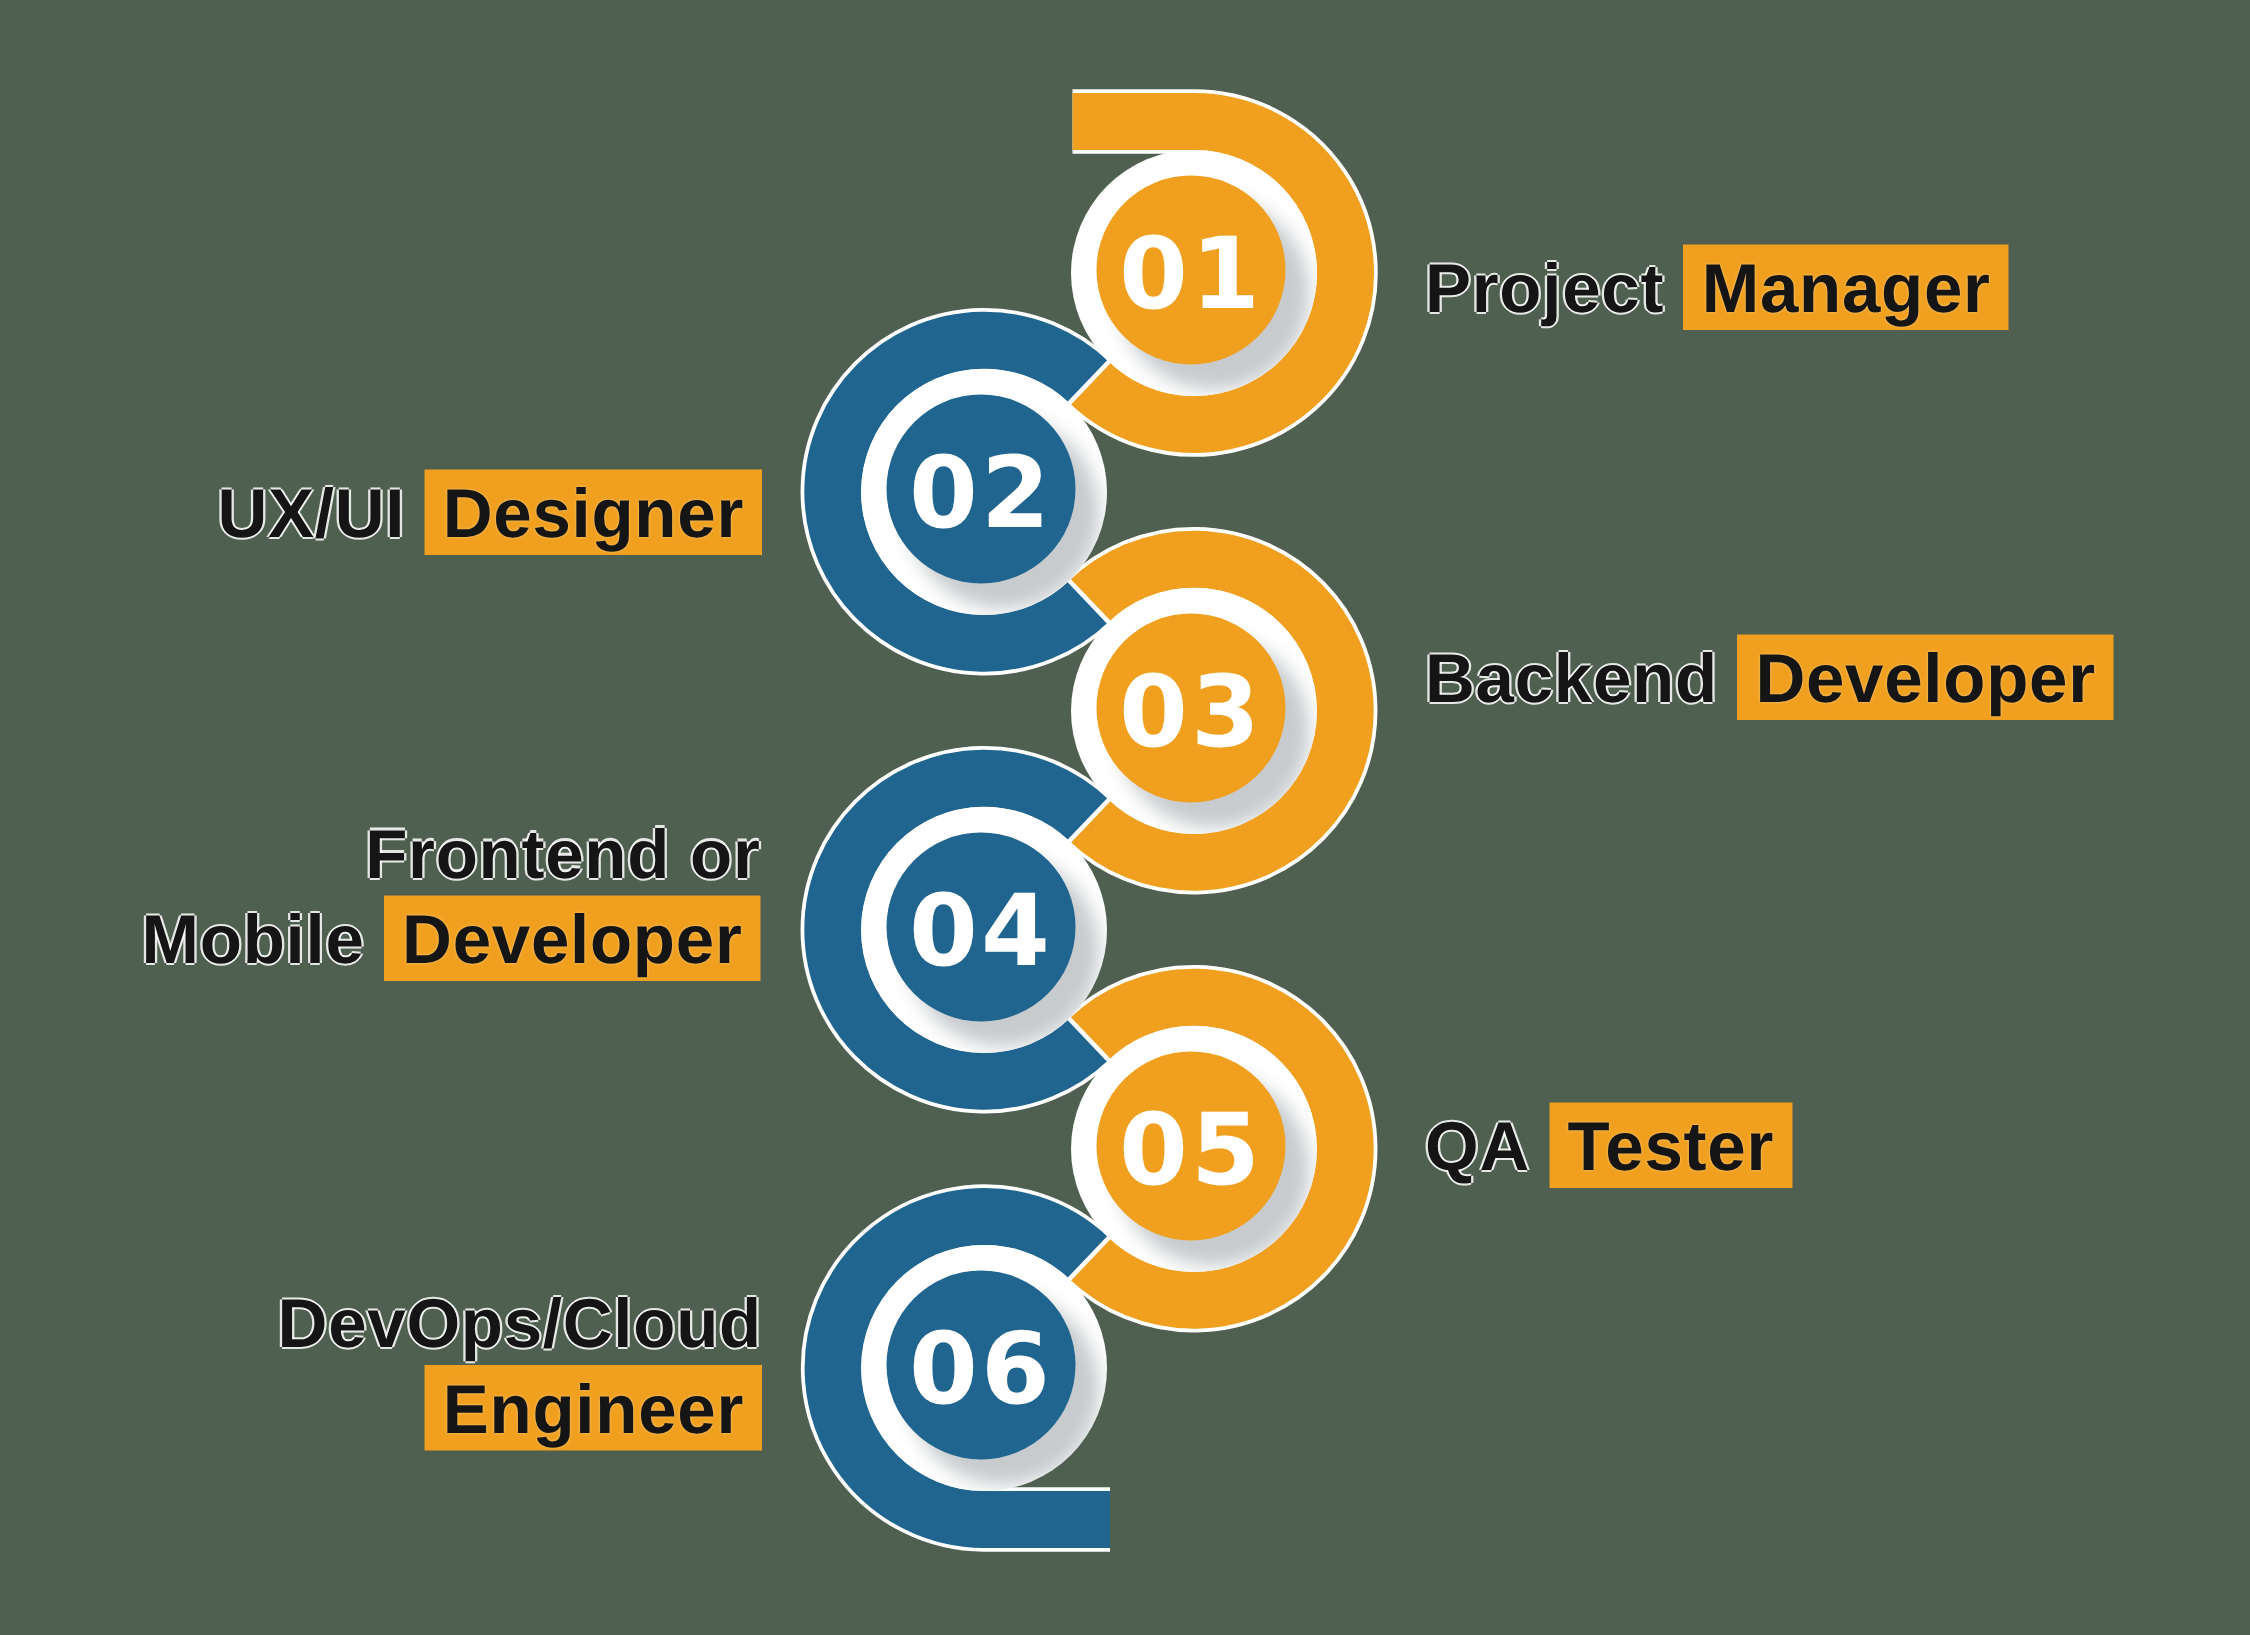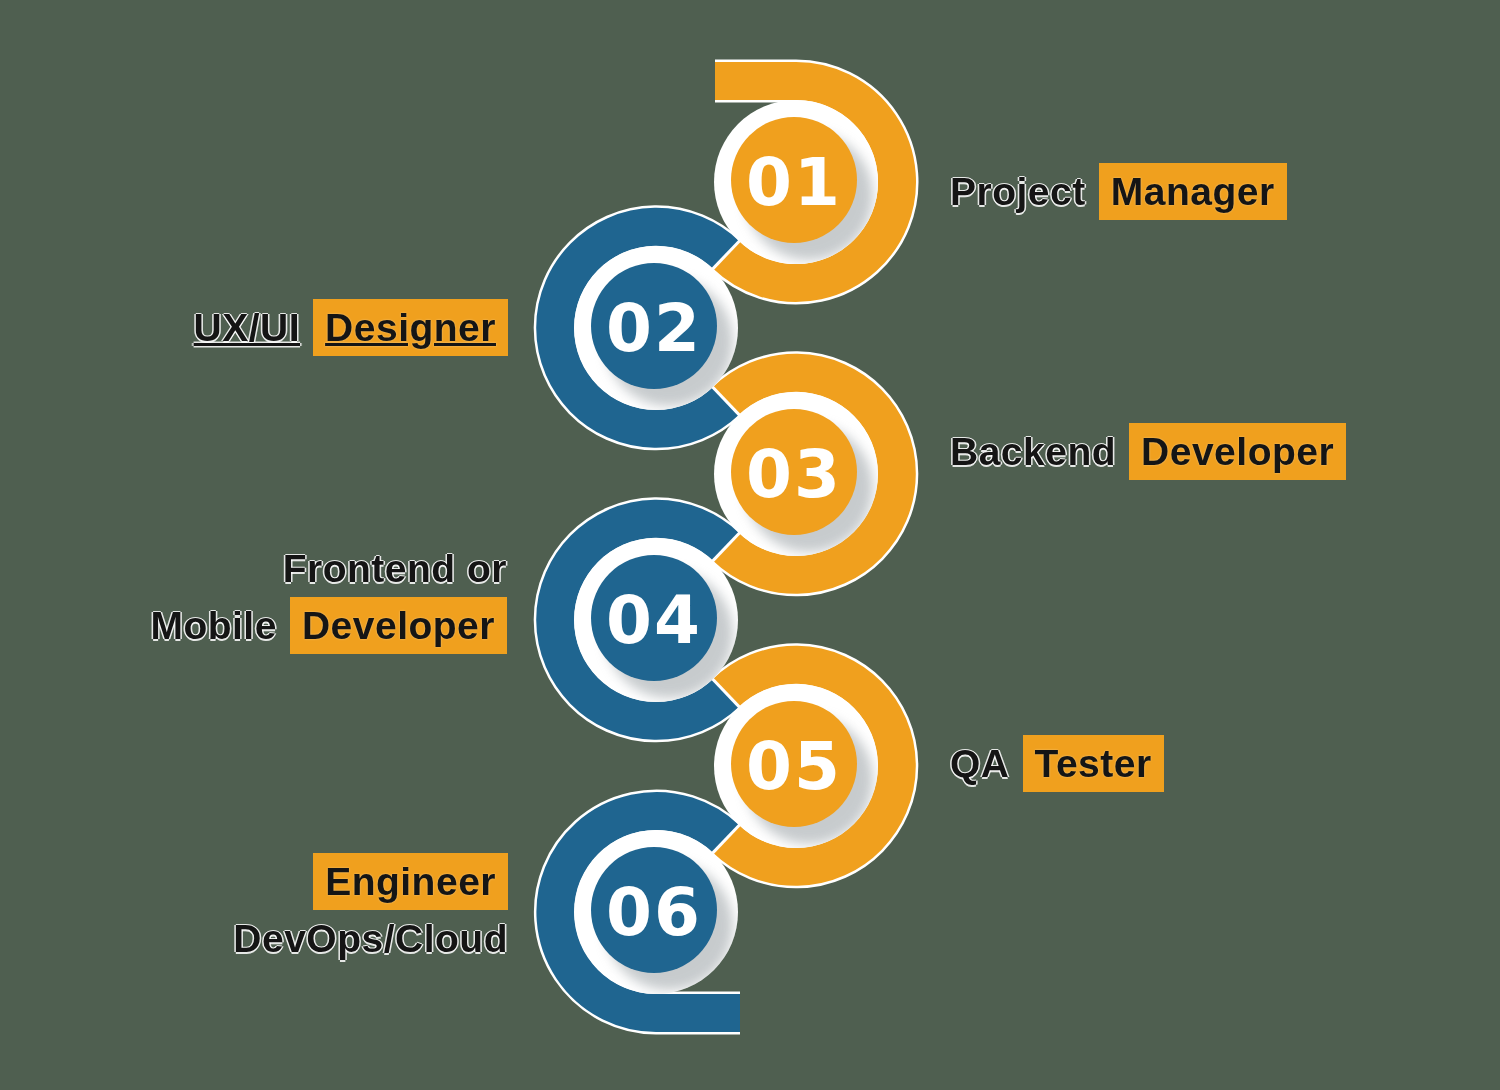--- a/index.html
+++ b/index.html
@@ -38,21 +38,21 @@
     fill:var(--number);
     text-anchor:middle;
   }
 
   
   .label{
     position:absolute;
     display:flex;
     flex-direction:column;
     font-weight:700;
-    font-size:39px;
+    font-size:46px;
     letter-spacing:.5px;
     color:var(--text);
     white-space:nowrap;
   }
   .label .line{
     display:flex;
     align-items:center;
     column-gap:13px;
     height:57px;
   }
@@ -68,21 +68,21 @@
   .hl{
     background:var(--orange);
     height:57px;
     display:flex;
     align-items:center;
     padding:14px 12px;
     text-shadow:0 0 2px rgba(255,255,255,.45);
   }
 
   #label-0{left:950px;top:163px;}
-  #label-1{right:992px;top:299px;text-decoration:underline;}
+  #label-1{right:992px;top:313px;}
   #label-2{left:950px;top:423px;}
   #label-3{right:993px;top:540px;}
   #label-4{left:950px;top:735px;justify-content:center;}
   #label-5{right:992px;top:853px;}
 </style>
 </head>
 <body>
 
 <div class="stage">
 
@@ -203,20 +203,20 @@
       </div>
     </div>
   <div class="label right" id="label-4">
       <div class="line">
         <span class="plain">QA</span>
         <span class="hl">Tester</span>
       </div>
     </div>
   <div class="label left" id="label-5">
       <div class="line">
+        <span class="plain">DevOps/Cloud</span>
+      </div>
+      <div class="line">
         <span class="hl">Engineer</span>
       </div>
-      <div class="line">
-        <span class="plain">DevOps/Cloud</span>
-      </div>
     </div>
 
 </div>
 
 </body></html>

